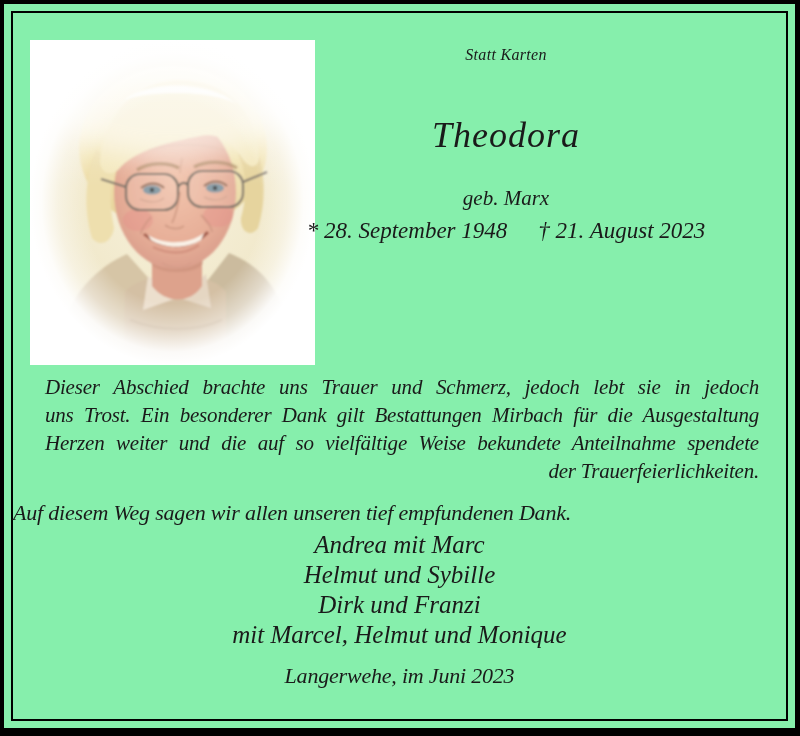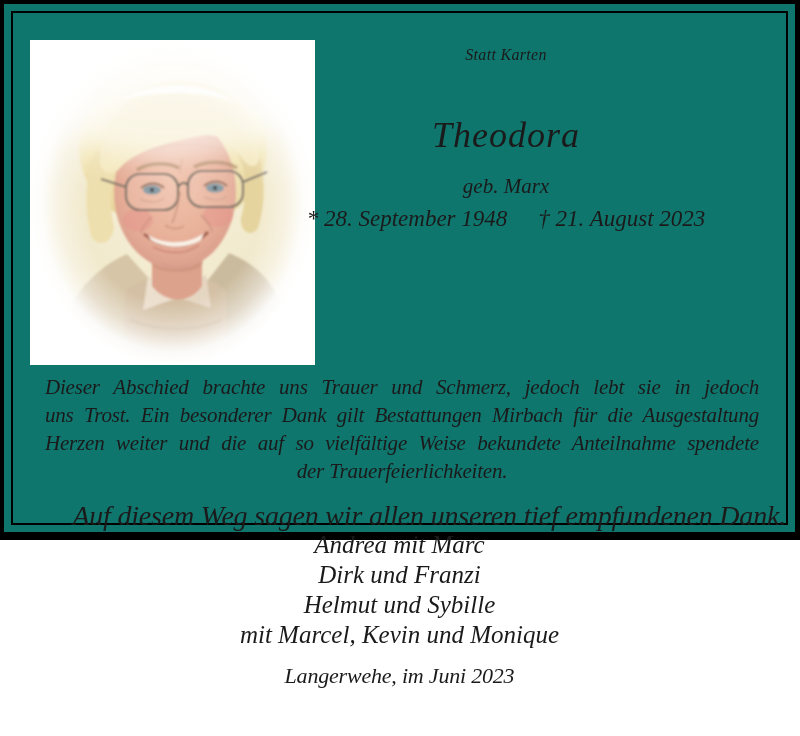--- a/index.html
+++ b/index.html
@@ -1,44 +1,44 @@
 <!DOCTYPE html>
 <html><head>
 <meta charset="utf-8">
 <style>
   html,body{margin:0;padding:0;background:#ffffff;}
   body{width:800px;height:736px;overflow:hidden;
        font-family:"Liberation Serif","DejaVu Serif",serif;color:#1a1a1a;}
 
-  .sheet{position:relative;width:800px;height:540px;box-sizing:border-box;
-         background:#0f766e;border-style:solid;border-color:#000;
+  .sheet{position:relative;width:800px;height:736px;box-sizing:border-box;
+         background:#86efac;border-style:solid;border-color:#000;
          border-width:4px 5px 8px 4px;}
   .inner-frame{position:absolute;inset:7px;border:2px solid #000;}
   .content{position:absolute;inset:0;}
 
   
   .portrait{position:absolute;left:17px;top:27px;width:285px;height:325px;}
 
   
   .right-col{position:absolute;left:240px;top:33px;width:506px;text-align:center;}
   .statt{font-size:16px;font-style:italic;letter-spacing:0.3px;margin-bottom:44px;}
   .big-name{font-size:36px;font-style:italic;line-height:54px;letter-spacing:1px;}
-  .maiden{font-size:21px;font-style:italic;margin-top:12px;}
+  .maiden{font-size:21px;font-style:italic;margin-top:24px;}
   .dates{font-size:23px;font-style:italic;margin-top:7px;
          display:flex;justify-content:center;gap:31px;}
 
   
   .obit{position:absolute;left:32px;top:360px;width:714px;
         font-size:21px;font-style:italic;line-height:28px;letter-spacing:-0.2px;}
   .obit .jline{text-align:justify;text-align-last:justify;}
-  .obit .lline{text-align:center;}
+  .obit .lline{text-align:right;}
 
   
-  .thanks-intro{position:absolute;left:0;top:487px;width:100%;text-align:right;
-                font-size:28px;font-style:italic;letter-spacing:-0.2px;}
+  .thanks-intro{position:absolute;left:0;top:487px;width:100%;text-align:left;
+                font-size:22px;font-style:italic;letter-spacing:-0.2px;}
   .mourners{position:absolute;left:0;top:517px;width:100%;text-align:center;
             font-size:25px;font-style:italic;line-height:30px;}
   .place-date{position:absolute;left:0;top:650px;width:100%;text-align:center;
               font-size:22px;font-style:italic;letter-spacing:-0.2px;}
 </style>
 </head>
 <body>
 
 <div class="sheet">
   <div class="inner-frame">
@@ -161,22 +161,22 @@
         <div class="jline">Dieser Abschied brachte uns Trauer und Schmerz, jedoch lebt sie in jedoch</div>
         <div class="jline">uns Trost. Ein besonderer Dank gilt Bestattungen Mirbach für die Ausgestaltung</div>
         <div class="jline">Herzen weiter und die auf so vielfältige Weise bekundete Anteilnahme spendete</div>
         <div class="lline">der Trauerfeierlichkeiten.</div>
       </div>
 
       <div class="thanks-intro">Auf diesem Weg sagen wir allen unseren tief empfundenen Dank.</div>
 
       <div class="mourners">
         <div>Andrea mit Marc</div>
+        <div>Helmut und Sybille</div>
         <div>Dirk und Franzi</div>
-        <div>Helmut und Sybille</div>
-        <div>mit Marcel, Kevin und Monique</div>
+        <div>mit Marcel, Helmut und Monique</div>
       </div>
 
       <div class="place-date">Langerwehe, im Juni 2023</div>
 
     </div>
   </div>
 </div>
 
 </body></html>

